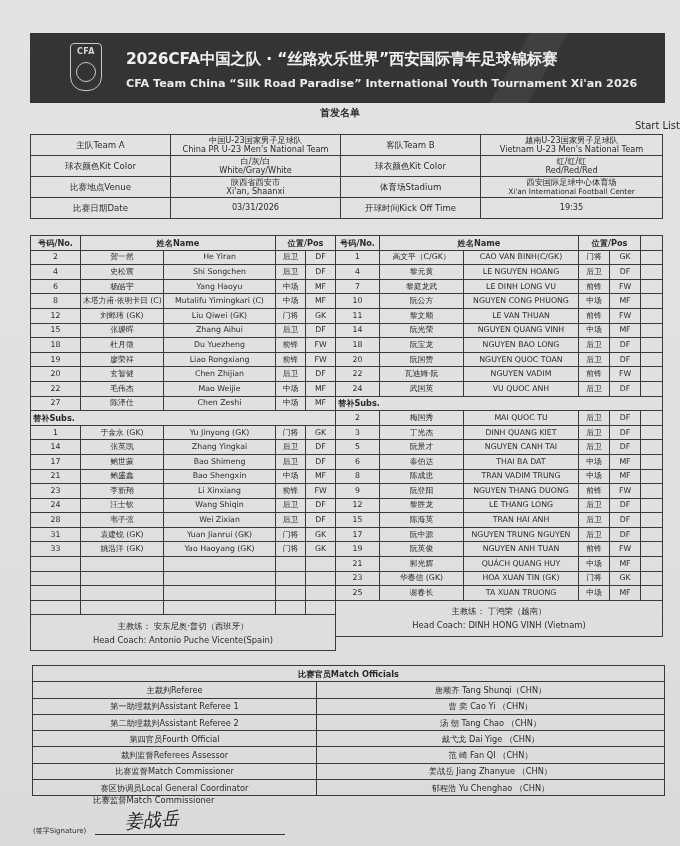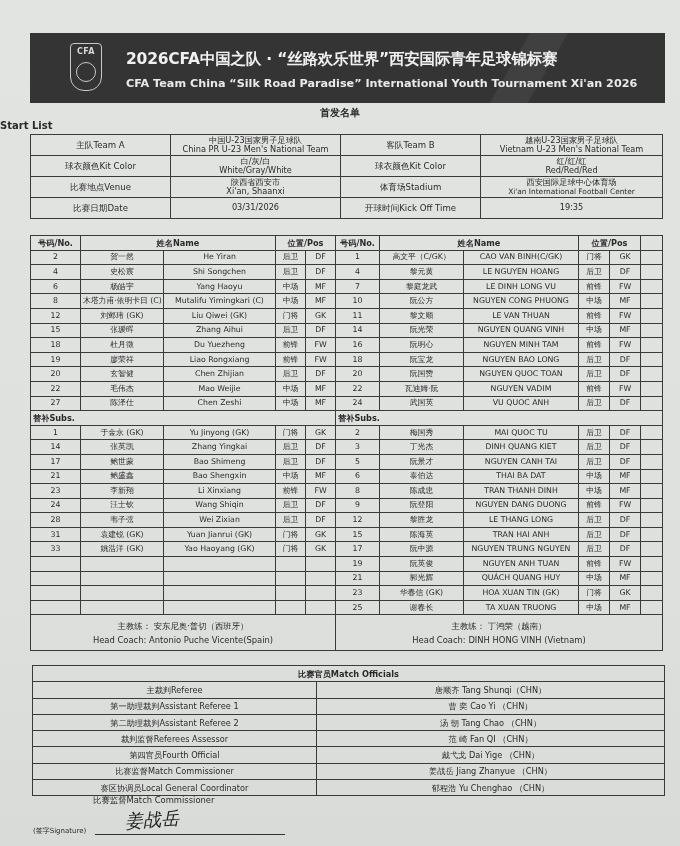--- a/index.html
+++ b/index.html
@@ -35,21 +35,21 @@
   }
   .banner-title-cn {
     position: absolute; left: 96px; top: 16px; color: #f0f0f0;
     font-size: 15.5px; font-weight: bold; white-space: nowrap; letter-spacing: -0.2px;
   }
   .banner-title-en {
     position: absolute; left: 96px; top: 44px; color: #eaeaea;
     font-size: 11.2px; font-weight: bold; white-space: nowrap;
   }
   .heading-cn { position: absolute; top: 106px; left: 0; width: 680px; text-align: center; font-size: 10px; font-weight: bold; }
-  .heading-en { position: absolute; top: 120px; left: 0; width: 680px; text-align: left; font-size: 10px; font-weight: bold; }
+  .heading-en { position: absolute; top: 120px; left: 0; width: 680px; text-align: right; font-size: 10px; font-weight: normal; }
 
   table { border-collapse: collapse; position: absolute; table-layout: fixed; }
   td { border: 1px solid #3a3a3a; text-align: center; vertical-align: middle; font-size: 8.2px; line-height: 10px; padding: 0 2px; overflow: hidden; white-space: nowrap; }
   .info { left: 30px; top: 134px; width: 632px; }
   .info td { height: 21px; }
   .info td.lbl { font-size: 8.6px; }
   .info td.val { font-size: 8.2px; line-height: 9.5px; }
 
   .roster { top: 235px; }
   .roster td { height: 14.6px; font-size: 7.8px; }
@@ -390,28 +390,20 @@
         </tr>
         <tr>
           <td>14</td>
           <td>阮光荣</td>
           <td>NGUYEN QUANG VINH</td>
           <td>中场</td>
           <td>MF</td>
           <td></td>
         </tr>
         <tr>
-          <td>16</td>
-          <td>阮明心</td>
-          <td>NGUYEN MINH TAM</td>
-          <td>前锋</td>
-          <td>FW</td>
-          <td></td>
-        </tr>
-        <tr>
           <td>18</td>
           <td>阮宝龙</td>
           <td>NGUYEN BAO LONG</td>
           <td>后卫</td>
           <td>DF</td>
           <td></td>
         </tr>
         <tr>
           <td>20</td>
           <td>阮国赞</td>
@@ -467,29 +459,29 @@
           <td>6</td>
           <td>泰伯达</td>
           <td>THAI BA DAT</td>
           <td>中场</td>
           <td>MF</td>
           <td></td>
         </tr>
         <tr>
           <td>8</td>
           <td>陈成忠</td>
-          <td>TRAN THANH DINH</td>
+          <td>TRAN VADIM TRUNG</td>
           <td>中场</td>
           <td>MF</td>
           <td></td>
         </tr>
         <tr>
           <td>9</td>
           <td>阮登阳</td>
-          <td>NGUYEN DANG DUONG</td>
+          <td>NGUYEN THANG DUONG</td>
           <td>前锋</td>
           <td>FW</td>
           <td></td>
         </tr>
         <tr>
           <td>12</td>
           <td>黎胜龙</td>
           <td>LE THANG LONG</td>
           <td>后卫</td>
           <td>DF</td>
@@ -567,26 +559,26 @@
         </tr>
         <tr>
           <td>第一助理裁判Assistant Referee 1</td>
           <td>曹 奕 Cao Yi （CHN）</td>
         </tr>
         <tr>
           <td>第二助理裁判Assistant Referee 2</td>
           <td>汤 朝 Tang Chao （CHN）</td>
         </tr>
         <tr>
+          <td>第四官员Fourth Official</td>
+          <td>戴弋戈 Dai Yige （CHN）</td>
+        </tr>
+        <tr>
           <td>裁判监督Referees Assessor</td>
           <td>范 崎 Fan QI （CHN）</td>
-        </tr>
-        <tr>
-          <td>第四官员Fourth Official</td>
-          <td>戴弋戈 Dai Yige （CHN）</td>
         </tr>
         <tr>
           <td>比赛监督Match Commissioner</td>
           <td>姜战岳 Jiang Zhanyue （CHN）</td>
         </tr>
         <tr>
           <td>赛区协调员Local General Coordinator</td>
           <td>郁程浩  Yu Chenghao （CHN）</td>
         </tr>
       </tbody>

